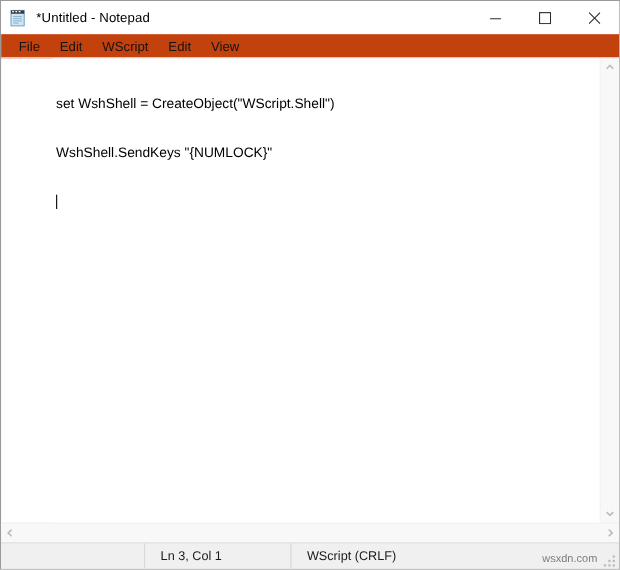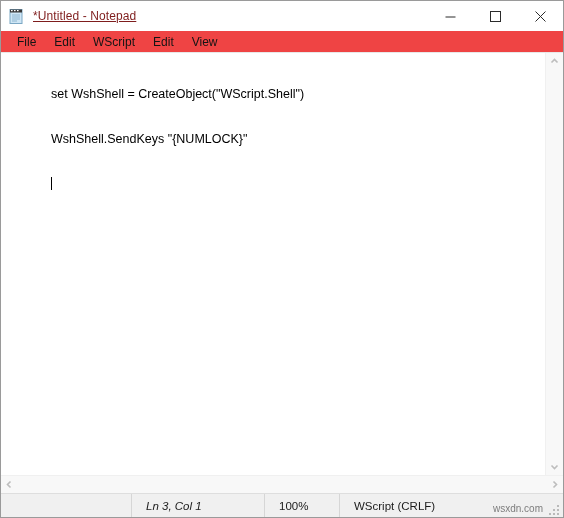--- a/index.html
+++ b/index.html
@@ -44,24 +44,23 @@
     width: 17px;
     height: 17px;
     position: relative;
     flex: 0 0 auto;
     margin-right: 8px;
   }
   .app-icon svg { display: block; }
 
   .title-text {
     font-size: 12px;
-    color: #7f1d1d;
+    color: #000000;
     white-space: nowrap;
     letter-spacing: 0.1px;
-    text-decoration: underline;
   }
 
   .win-controls {
     display: flex;
     height: 30px;
     flex: 0 0 auto;
   }
   .win-btn {
     width: 45px;
     height: 30px;
@@ -71,21 +70,21 @@
     background: transparent;
     border: none;
     padding: 0;
   }
   .win-btn svg { display: block; }
 
   
   .menubar {
     height: 21px;
     min-height: 21px;
-    background: #ef4444;
+    background: #c2410c;
     display: flex;
     align-items: center;
     padding-left: 7px;
     border-bottom: 1px solid #e8e8e8;
   }
   .menu-item {
     font-size: 12px;
     color: #141414;
     padding: 0 9px;
     line-height: 20px;
@@ -176,21 +175,21 @@
     width: 130px;
     flex: 0 0 130px;
   }
   .status-cell {
     display: flex;
     align-items: center;
     border-left: 1px solid #d6d6d6;
     padding-left: 14px;
     white-space: nowrap;
   }
-  .cell-ln   { width: 118px; flex: 0 0 118px; font-style: italic; }
+  .cell-ln   { width: 118px; flex: 0 0 118px; }
   .cell-zoom { width: 60px;  flex: 0 0 60px; }
   .cell-eol  { width: 122px; flex: 0 0 122px; }
   .cell-enc  { flex: 1 1 auto; }
 
   .watermark {
     position: absolute;
     right: 20px;
     bottom: 3px;
     font-size: 10px;
     color: #7d7d7d;
@@ -290,21 +289,20 @@
         <svg width="9" height="9" viewBox="0 0 9 9">
             <polyline points="3.5,1.5 6.5,4.5 3.5,7.5" fill="none" stroke="#bdbdbd" stroke-width="1.6"></polyline>
           </svg>
       </div>
     </div>
   </div>
 
   <div class="statusbar">
     <div class="status-spacer"></div>
     <div class="status-cell cell-ln">Ln 3, Col 1</div>
-    <div class="status-cell cell-zoom">100%</div>
     <div class="status-cell cell-eol">WScript (CRLF)</div>
     <div class="watermark">wsxdn.com</div>
     <div class="grip">
       <i style="left:8px; top:2px;"></i>
       <i style="left:4px; top:6px;"></i>
         <i style="left:8px; top:6px;"></i>
       <i style="left:0px; top:10px;"></i>
         <i style="left:4px; top:10px;"></i>
         <i style="left:8px; top:10px;"></i>
     </div>

